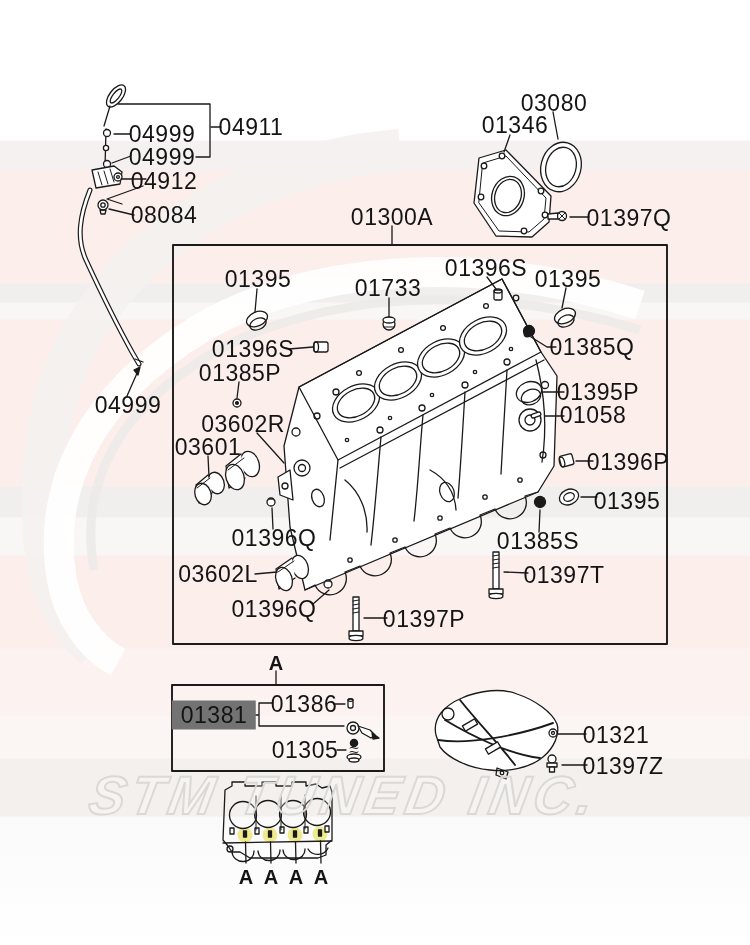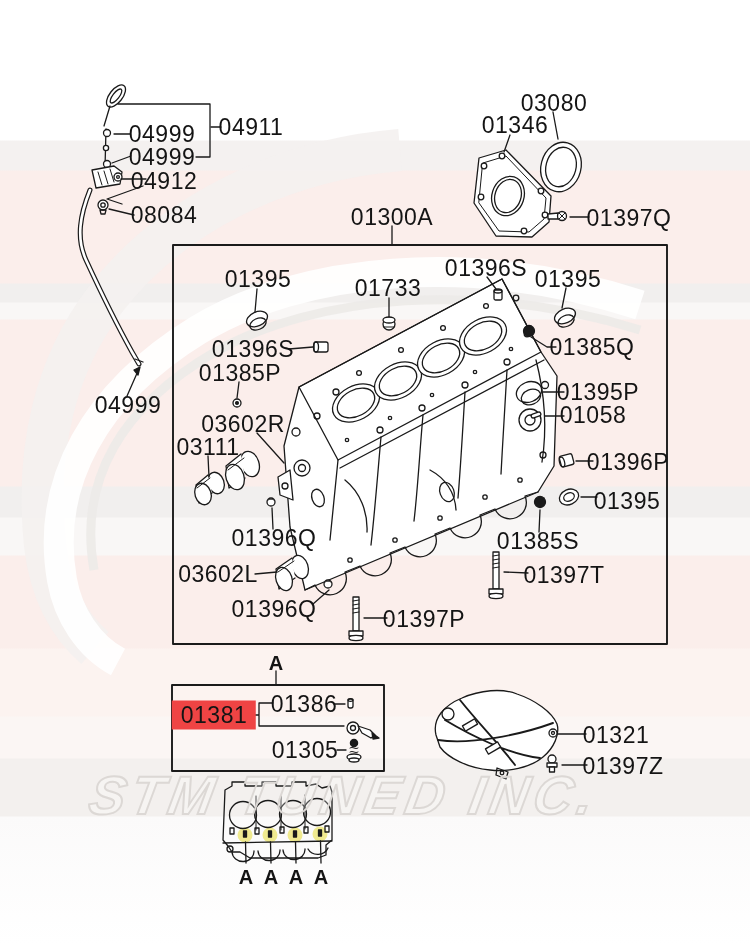--- a/index.html
+++ b/index.html
@@ -28,21 +28,21 @@
   .art .dk{fill:#1a1a1a;}
   .art .yl{fill:#f0ea8f;stroke:none;}
   .art .t1{stroke-width:1;}
   .art .t2{stroke-width:1.9;}
   .art .tubeo{stroke-width:5;}
   .art .tubei{stroke:#ffffff;stroke-width:2.6;}
   .logo *{fill:none;}
   
   .pl{position:absolute;transform:translate(-50%,-50%);font-size:23px;color:#141414;
       letter-spacing:.5px;white-space:nowrap;line-height:1;}
-  .hl{background:#ef4444;padding:3px 9px;}
+  .hl{background:#737373;padding:3px 9px;}
   .marker{position:absolute;transform:translate(-50%,-50%);font-size:20px;font-weight:bold;
       color:#141414;line-height:1;}
   .wm{position:absolute;left:90px;top:764px;font:italic 700 54px "Liberation Sans",sans-serif;
       letter-spacing:5px;color:rgba(255,255,255,0.25);-webkit-text-stroke:2px #dcd8d5;
       transform:skewX(-10deg);white-space:nowrap;}
 </style>
 </head>
 <body>
 
 <div class="canvas">
@@ -377,21 +377,21 @@
   <div class="pl" style="left:258px;top:279px">01395</div>
   <div class="pl" style="left:388px;top:288px">01733</div>
   <div class="pl" style="left:486px;top:268px">01396S</div>
   <div class="pl" style="left:568px;top:279px">01395</div>
   <div class="pl" style="left:253px;top:349px">01396S</div>
   <div class="pl" style="left:592px;top:347px">01385Q</div>
   <div class="pl" style="left:240px;top:373px">01385P</div>
   <div class="pl" style="left:598px;top:392px">01395P</div>
   <div class="pl" style="left:593px;top:415px">01058</div>
   <div class="pl" style="left:243px;top:424px">03602R</div>
-  <div class="pl" style="left:208px;top:447px">03111</div>
+  <div class="pl" style="left:208px;top:447px">03601</div>
   <div class="pl" style="left:628px;top:462px">01396P</div>
   <div class="pl" style="left:627px;top:501px">01395</div>
   <div class="pl" style="left:274px;top:538px">01396Q</div>
   <div class="pl" style="left:538px;top:541px">01385S</div>
   <div class="pl" style="left:218px;top:574px">03602L</div>
   <div class="pl" style="left:564px;top:575px">01397T</div>
   <div class="pl" style="left:274px;top:609px">01396Q</div>
   <div class="pl" style="left:424px;top:619px">01397P</div>
 
   <div class="marker" style="left:276px;top:663px">A</div>

